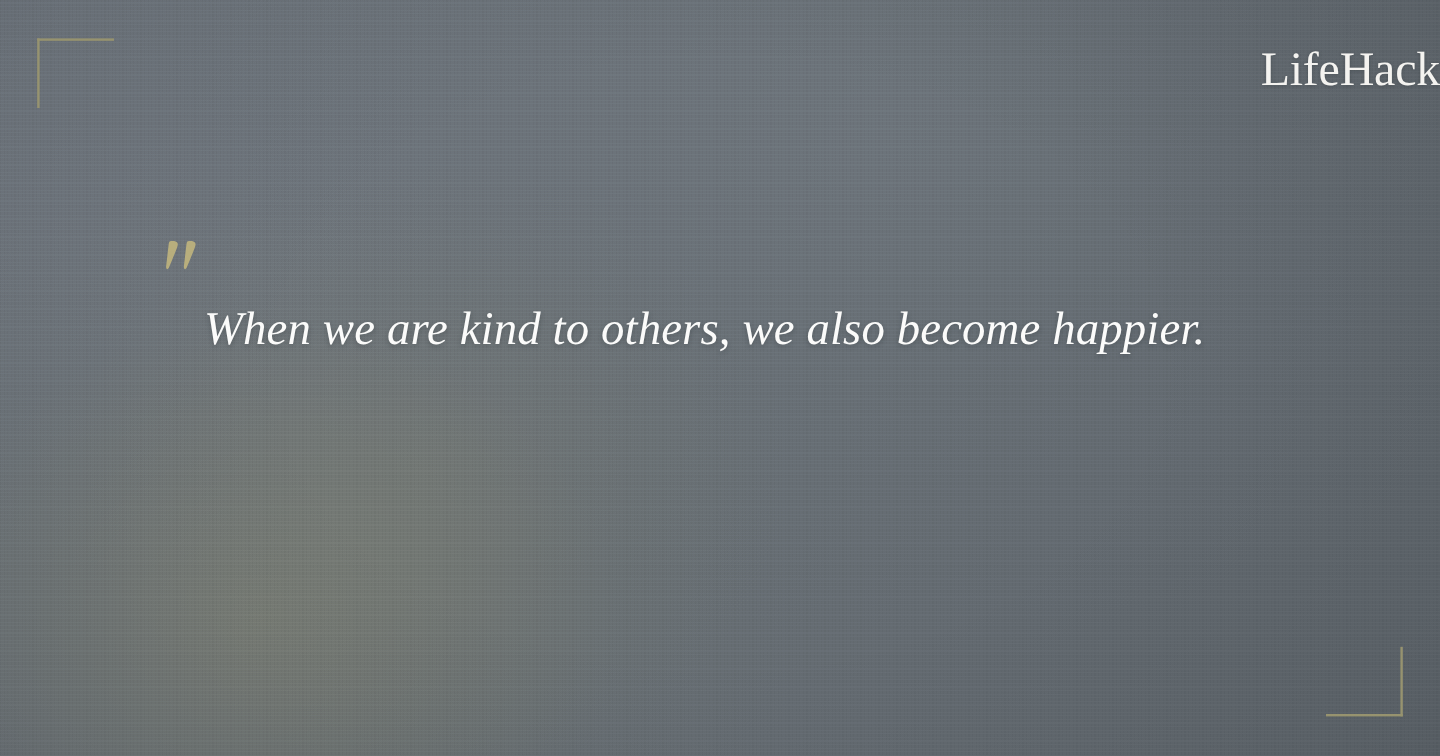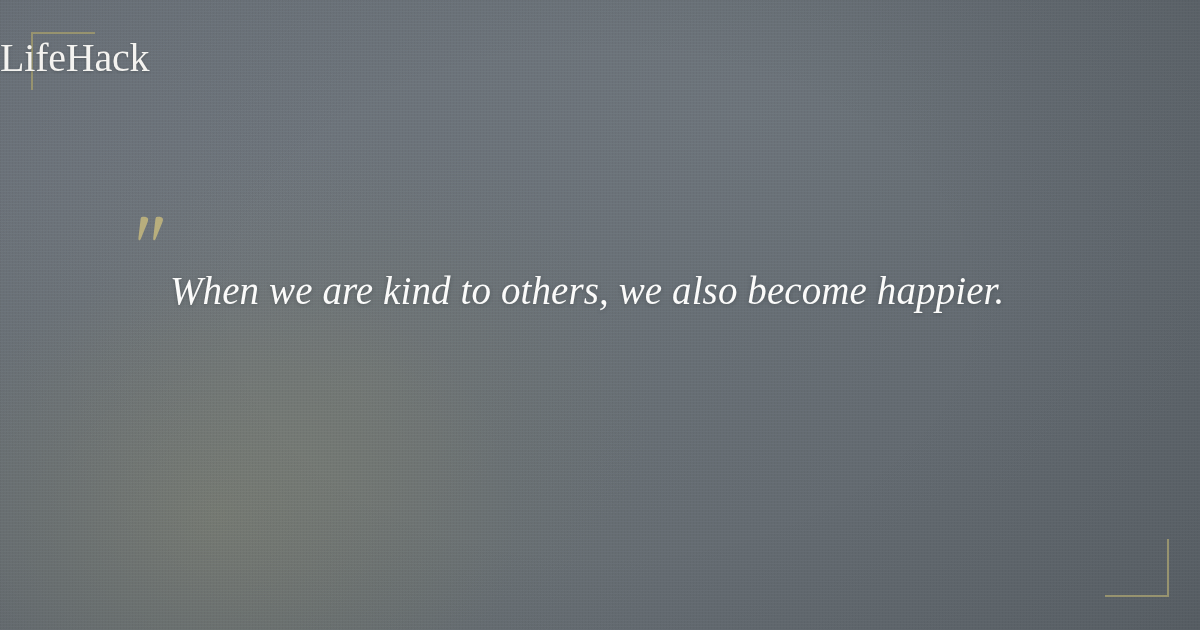--- a/index.html
+++ b/index.html
@@ -96,35 +96,35 @@
   #bracket-br { left: 1105px; top: 539px; }
   #bracket-br .h { left: 0;   top: 56px; width: 64px; height: 2px; }
   #bracket-br .v { left: 62px; top: 0;   width: 2px;  height: 58px; }
 
   
   #logo {
     position: absolute;
     top: 38px;
     left: 0;
     width: 1200px;
-    text-align: left;
+    text-align: right;
     font-family: "Liberation Serif", "DejaVu Serif", serif;
     font-size: 40px;
     line-height: 1;
     font-weight: 400;
     color: #f4f3f0;
     letter-spacing: -0.2px;
     text-shadow: 0 1px 3px rgba(30,35,40,0.30);
   }
 
   
   #quote-block {
     position: absolute;
     left: 134px;
-    top: 214px;
+    top: 198px;
     width: 940px;
   }
   #quote-mark {
     width: 40px;
     height: 40px;
     display: block;
     margin-left: 1px;
     margin-bottom: 14px;
   }
   #quote-text {

